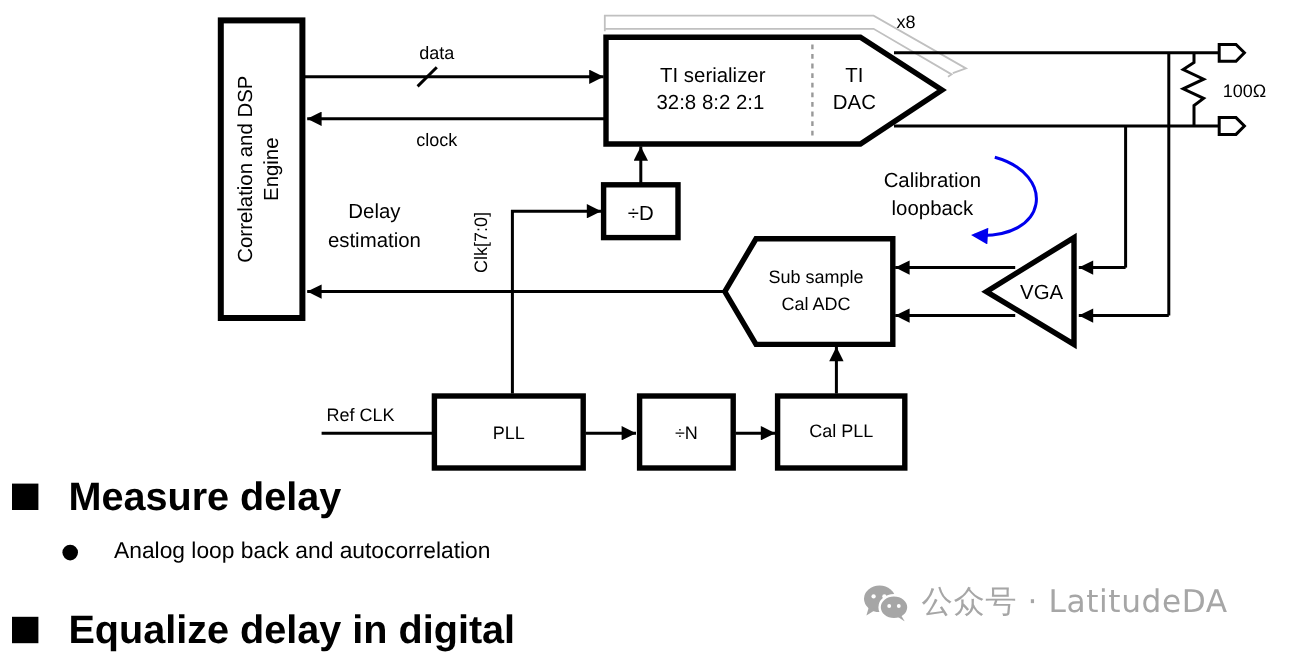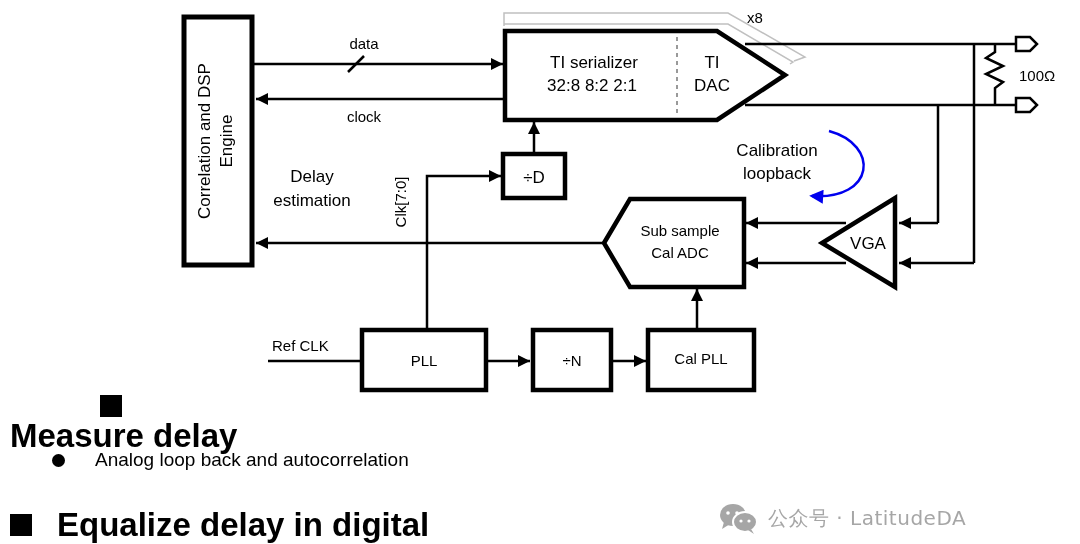--- a/index.html
+++ b/index.html
@@ -5,21 +5,21 @@
     html, body { margin: 0; padding: 0; background: #ffffff; }
     body { width: 1080px; height: 544px; position: relative; overflow: hidden; }
     #diagram { position: absolute; left: 0; top: 0; }
     .lbl { font-family: "Liberation Sans", sans-serif; font-size: 17px; fill: #000; }
     .lbl-sm { font-family: "Liberation Sans", sans-serif; font-size: 15px; fill: #000; }
     .bullet-area { position: absolute; left: 0; top: 395px; width: 700px; font-family: "Liberation Sans", sans-serif; color: #000; }
     .b1 { position: absolute; left: 10px; font-size: 33px; font-weight: bold; display: flex; align-items: center; }
     .b1 .sq { width: 22px; height: 22px; background: #000; display: inline-block; margin-right: 25px; }
     .b2 { position: absolute; left: 52px; font-size: 19px; display: flex; align-items: center; }
     .b2 .dot { width: 13px; height: 13px; background: #000; border-radius: 50%; display: inline-block; margin-right: 30px; }
-    .watermark { position: absolute; left: 718px; top: 484px; display: flex; align-items: center; color: #a6a6a6; font-family: "DejaVu Sans", sans-serif; font-size: 20px; letter-spacing: 0.5px; margin-top: 18px; }
+    .watermark { position: absolute; left: 718px; top: 484px; display: flex; align-items: center; color: #a6a6a6; font-family: "DejaVu Sans", sans-serif; font-size: 26px; letter-spacing: 0.5px; }
     .watermark .wm-icon { margin-right: 8px; }
   </style>
 </head>
 <body>
 
 <svg id="diagram" width="1080" height="544" viewBox="0 0 1080 544" xmlns="http://www.w3.org/2000/svg">
   <defs>
     <marker id="arr" viewBox="0 0 10 10" refX="10" refY="5" markerWidth="10" markerHeight="10" markerUnits="userSpaceOnUse" orient="auto">
       <path d="M0,0 L10,5 L0,10 z" fill="#000"></path>
     </marker>
@@ -121,21 +121,21 @@
     <text class="lbl-sm" x="572" y="366" text-anchor="middle">÷N</text>
   </g>
   <line x1="613" y1="361" x2="646" y2="361" stroke="#000" stroke-width="2.5" marker-end="url(#arrL)"></line>
   <g>
     <rect x="648" y="330" width="106" height="60" fill="#fff" stroke="#000" stroke-width="4.5"></rect>
     <text class="lbl-sm" x="701" y="364" text-anchor="middle">Cal PLL</text>
   </g>
 </svg>
 
 <div class="bullet-area">
-  <div class="b1" style="top:0px;flex-direction:column;">
+  <div class="b1" style="top:0px;">
     <span class="sq"></span>
     <span>Measure delay</span>
   </div>
   <div class="b2" style="top:54px;">
     <span class="dot"></span>
     <span>Analog loop back and autocorrelation</span>
   </div>
   <div class="b1" style="top:111px;">
     <span class="sq"></span>
     <span>Equalize delay in digital</span>

